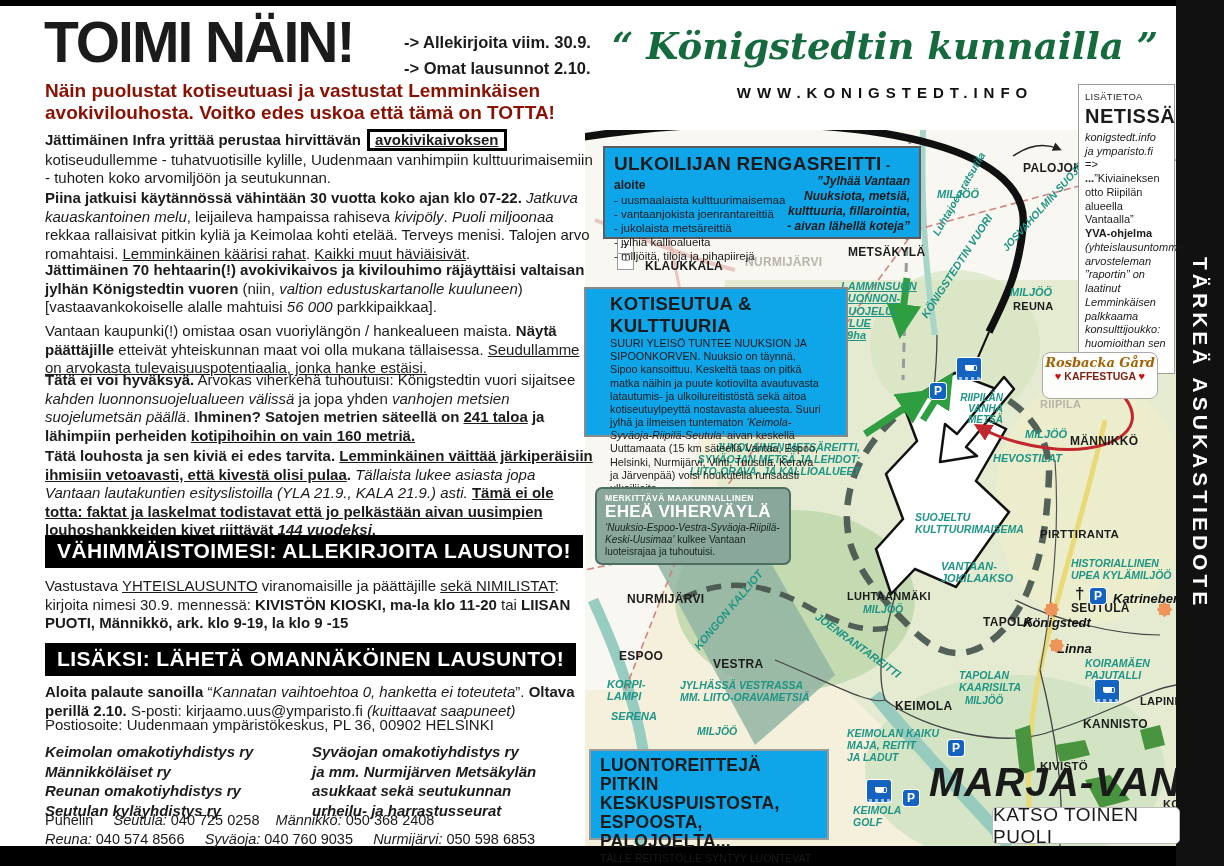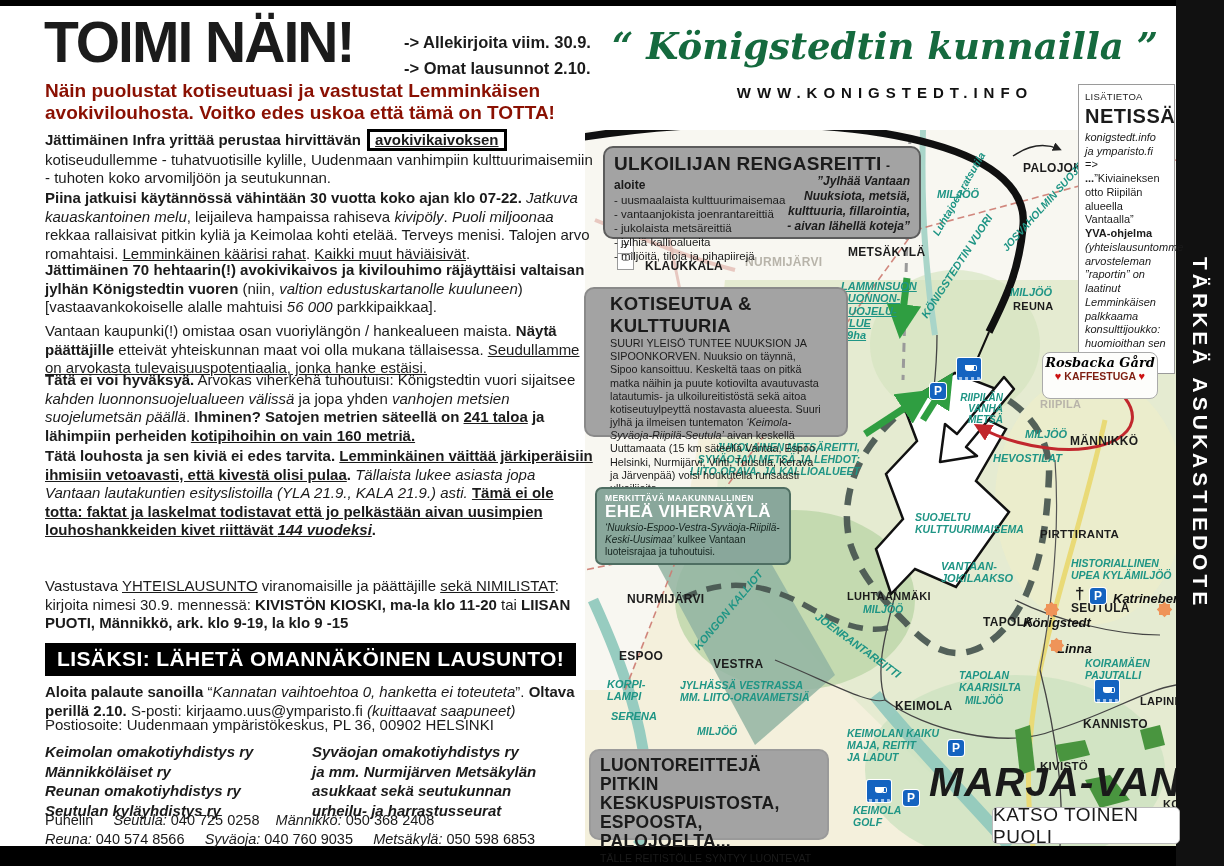--- a/index.html
+++ b/index.html
@@ -60,21 +60,21 @@
       font-size:12px;font-weight:bold;text-align:center;line-height:16px;box-shadow:0 0 0 1px #fff;}
   .icc{position:absolute;width:24px;height:19px;background:#1463c0;border-radius:2px;
       box-shadow:0 0 0 1px #fff;display:flex;align-items:center;justify-content:center;
       border-bottom:3px dotted #9cc0ea;}
   .icc .cup{width:9px;height:6px;background:#fff;border-radius:0 0 3px 3px;position:relative;}
   .icc .cup::after{content:"";position:absolute;right:-3px;top:0;width:3px;height:4px;
       border:1px solid #fff;border-left:none;border-radius:0 2px 2px 0;}
   .icstar{position:absolute;width:11px;height:11px;background:#ef9459;}
   .icstar::after{content:"";position:absolute;inset:0;background:inherit;transform:rotate(45deg);}
   
-  .mapbox{position:absolute;background:#a3a3a3;border:2px solid #5c5c5c;border-radius:10px;
+  .mapbox{position:absolute;background:#0ea5e9;border:2px solid #5c5c5c;border-radius:0;
     box-sizing:border-box;z-index:5;}
   #ringbox{left:603px;top:146px;width:318px;height:93px;padding:5px 9px;}
   #ringbox .ttl{font-size:19px;font-weight:bold;letter-spacing:.3px;}
   #ringbox .suffix{font-size:12px;font-weight:bold;}
   #ringbox .bullets{font-size:11.5px;line-height:1.22;}
   #ringbox .quote{position:absolute;right:9px;top:26px;text-align:right;
     font-size:12px;font-weight:bold;font-style:italic;line-height:1.25;}
   #kotibox{left:584px;top:287px;width:264px;height:150px;padding:4px 24px;border-color:#8a8a8a;}
   #kotibox .ttl{font-size:18.5px;font-weight:bold;letter-spacing:.3px;}
   #kotibox .bodytxt{font-size:10.8px;line-height:1.22;}
@@ -82,21 +82,21 @@
     background:#89a79b;border-color:#4e6e62;border-radius:7px;}
   #eheabox .kicker{color:#fff;font-size:8.5px;font-weight:bold;letter-spacing:.4px;}
   #eheabox .ttl{color:#fff;font-size:17px;font-weight:bold;letter-spacing:.3px;line-height:1;}
   #eheabox .bodytxt{color:#15241f;font-size:10px;line-height:1.2;margin-top:2px;}
   #luontobox{left:589px;top:749px;width:240px;height:91px;padding:5px 9px;border-color:#9a9a9a;}
   #luontobox .ttl{font-size:17.5px;font-weight:bold;line-height:1.08;letter-spacing:.2px;}
   #luontobox .bodytxt{font-size:10.5px;line-height:1.2;margin-top:2px;}
   #kaffebox{left:1042px;top:352px;width:114px;height:42px;border:1px solid #aaa;border-radius:8px;
     background:#fdfdfb;text-align:center;padding-top:3px;z-index:5;}
   #kaffebox .l1{font-family:"DejaVu Serif",serif;font-style:italic;font-weight:bold;
-    font-size:13px;color:#000000;line-height:1.1;}
+    font-size:13px;color:#a16207;line-height:1.1;}
   #kaffebox .l2{font-size:10.5px;font-weight:bold;color:#7d1d10;}
   #kaffebox .hrt{color:#cc1111;font-size:11px;}
   #katsobox{left:992px;top:807px;width:186px;height:35px;background:#fff;border:1px solid #bbb;
     border-radius:5px;display:flex;align-items:center;justify-content:center;
     font-size:19px;letter-spacing:.5px;z-index:6;}
 </style>
 </head>
 <body>
 
 <div id="page">
@@ -276,41 +276,42 @@
   <div id="subtitle" class="abs">Näin puolustat kotiseutuasi ja vastustat Lemminkäisen avokivilouhosta. Voitko edes uskoa että tämä on TOTTA!</div>
   <div id="slogan" class="abs">“ Königstedtin kunnailla ”</div>
   <div id="siteurl" class="abs">WWW.KONIGSTEDT.INFO</div>
 
   <div id="p1" class="para"><span class="b">Jättimäinen Infra yrittää perustaa hirvittävän </span><span class="boxword">avokivikaivoksen</span><span> kotiseudullemme - tuhatvuotisille kylille, Uudenmaan vanhimpiin kulttuurimaisemiin - tuhoten koko arvomiljöön ja seutukunnan.</span></div>
   <div id="p2" class="para"><span class="b">Piina jatkuisi käytännössä vähintään 30 vuotta koko ajan klo 07-22.</span><span> </span><span class="i">Jatkuva kauaskantoinen melu</span><span>, leijaileva hampaissa rahiseva </span><span class="i">kivipöly</span><span>. </span><span class="i">Puoli miljoonaa</span><span> rekkaa rallaisivat pitkin kyliä ja Keimolaa kohti etelää. Terveys menisi. Talojen arvo romahtaisi. </span><span class="u">Lemminkäinen käärisi rahat</span><span>. </span><span class="u">Kaikki muut häviäisivät</span><span>.</span></div>
   <div id="p3" class="para"><span class="b">Jättimäinen 70 hehtaarin(!) avokivikaivos ja kivilouhimo räjäyttäisi valtaisan jylhän Königstedtin vuoren</span><span> (niin, </span><span class="i">valtion edustuskartanolle kuuluneen</span><span>) [vastaavankokoiselle alalle mahtuisi </span><span class="i">56 000</span><span> parkkipaikkaa].</span></div>
   <div id="p4" class="para"><span>Vantaan kaupunki(!) omistaa osan vuoriylängön / hankealueen maista. </span><span class="b">Näytä päättäjille</span><span> etteivät yhteiskunnan maat voi olla mukana tällaisessa. </span><span class="u">Seudullamme on arvokasta tulevaisuuspotentiaalia, jonka hanke estäisi.</span></div>
   <div id="p5" class="para"><span class="b">Tätä ei voi hyväksyä.</span><span> Arvokas viherkehä tuhoutuisi: Königstedtin vuori sijaitsee </span><span class="i">kahden luonnonsuojelualueen välissä</span><span> ja jopa yhden </span><span class="i">vanhojen metsien suojelumetsän päällä</span><span>. </span><span class="b">Ihminen? Satojen metrien säteellä on </span><span class="b u">241 taloa</span><span class="b"> ja lähimpiin perheiden </span><span class="b u">kotipihoihin on vain 160 metriä.</span></div>
   <div id="p6" class="para"><span class="b">Tätä louhosta ja sen kiviä ei edes tarvita.</span><span> </span><span class="b u">Lemminkäinen väittää järkiperäisiin ihmisiin vetoavasti, että kivestä olisi pulaa</span><span class="b">. </span><span class="i">Tällaista lukee asiasta jopa Vantaan lautakuntien esityslistoilla (YLA 21.9., KALA 21.9.) asti.</span><span> </span><span class="b u">Tämä ei ole totta: faktat ja laskelmat todistavat että jo pelkästään aivan uusimpien louhoshankkeiden kivet riittävät </span><span class="b i u">144 vuodeksi</span><span class="b">.</span></div>
+  <div id="banner1" class="banner">VÄHIMMÄISTOIMESI: ALLEKIRJOITA LAUSUNTO!</div>
   <div id="p7" class="para"><span>Vastustava </span><span class="u">YHTEISLAUSUNTO</span><span> viranomaisille ja päättäjille </span><span class="u">sekä NIMILISTAT</span><span>: kirjoita nimesi 30.9. mennessä: </span><span class="b">KIVISTÖN KIOSKI, ma-la klo 11-20</span><span> tai </span><span class="b">LIISAN PUOTI, Männikkö, ark. klo 9-19, la klo 9 -15</span></div>
   <div id="banner2" class="banner">LISÄKSI: LÄHETÄ OMANNÄKÖINEN LAUSUNTO!</div>
   <div id="p8" class="para"><span class="b">Aloita palaute sanoilla </span><span>“</span><span class="i">Kannatan vaihtoehtoa 0, hanketta ei toteuteta</span><span>”. </span><span class="b">Oltava perillä 2.10.</span><span> S-posti: kirjaamo.uus@ymparisto.fi </span><span class="i">(kuittaavat saapuneet)</span></div>
   <div id="postal" class="para">Postiosoite: Uudenmaan ympäristökeskus, PL 36, 00902 HELSINKI</div>
 
   <div id="orgcol1" class="orgcol">
 
   <div>Keimolan omakotiyhdistys ry</div>
       <div>Männikköläiset ry</div>
       <div>Reunan omakotiyhdistys ry</div>
       <div>Seutulan kyläyhdistys ry</div>
     </div>
   <div id="orgcol2" class="orgcol">
 
   <div>Syväojan omakotiyhdistys ry</div>
       <div>ja mm. Nurmijärven Metsäkylän</div>
       <div>asukkaat sekä seutukunnan</div>
       <div>urheilu- ja harrastusseurat</div>
     </div>
   <div id="phones1" class="phones"><span>Puhelin     </span><span class="i">Seutula:</span><span> 040 725 0258    </span><span class="i">Männikkö:</span><span> 050 368 2408</span></div>
-  <div id="phones2" class="phones"><span class="i">Reuna:</span><span> 040 574 8566     </span><span class="i">Syväoja:</span><span> 040 760 9035     </span><span class="i">Metsäkylä:</span><span> 050 598 6853</span></div>
+  <div id="phones2" class="phones"><span class="i">Reuna:</span><span> 040 574 8566     </span><span class="i">Syväoja:</span><span> 040 760 9035     </span><span class="i">Nurmijärvi:</span><span> 050 598 6853</span></div>
 
   <div id="netbox" class="abs">
     <div class="kicker">LISÄTIETOA</div>
     <div class="ttl">NETISSÄ</div>
     <div class="bodytxt"><span class="i">konigstedt.info</span><br><span class="i">ja </span><span class="i">ymparisto.fi</span><br><span>=&gt; </span><span class="b">...</span><span>”Kiviaineksen otto Riipilän alueella Vantaalla”</span><br><span class="b">YVA-ohjelma</span><br><span class="i">(yhteislausuntomme arvosteleman ”raportin” on laatinut Lemminkäisen palkkaama konsulttijoukko: huomioithan sen ”näkökulman”)</span></div>
   </div>
 
   <div id="ringbox" class="mapbox">
     <span class="ttl">ULKOILIJAN RENGASREITTI</span>
     <span class="suffix">-aloite</span>

